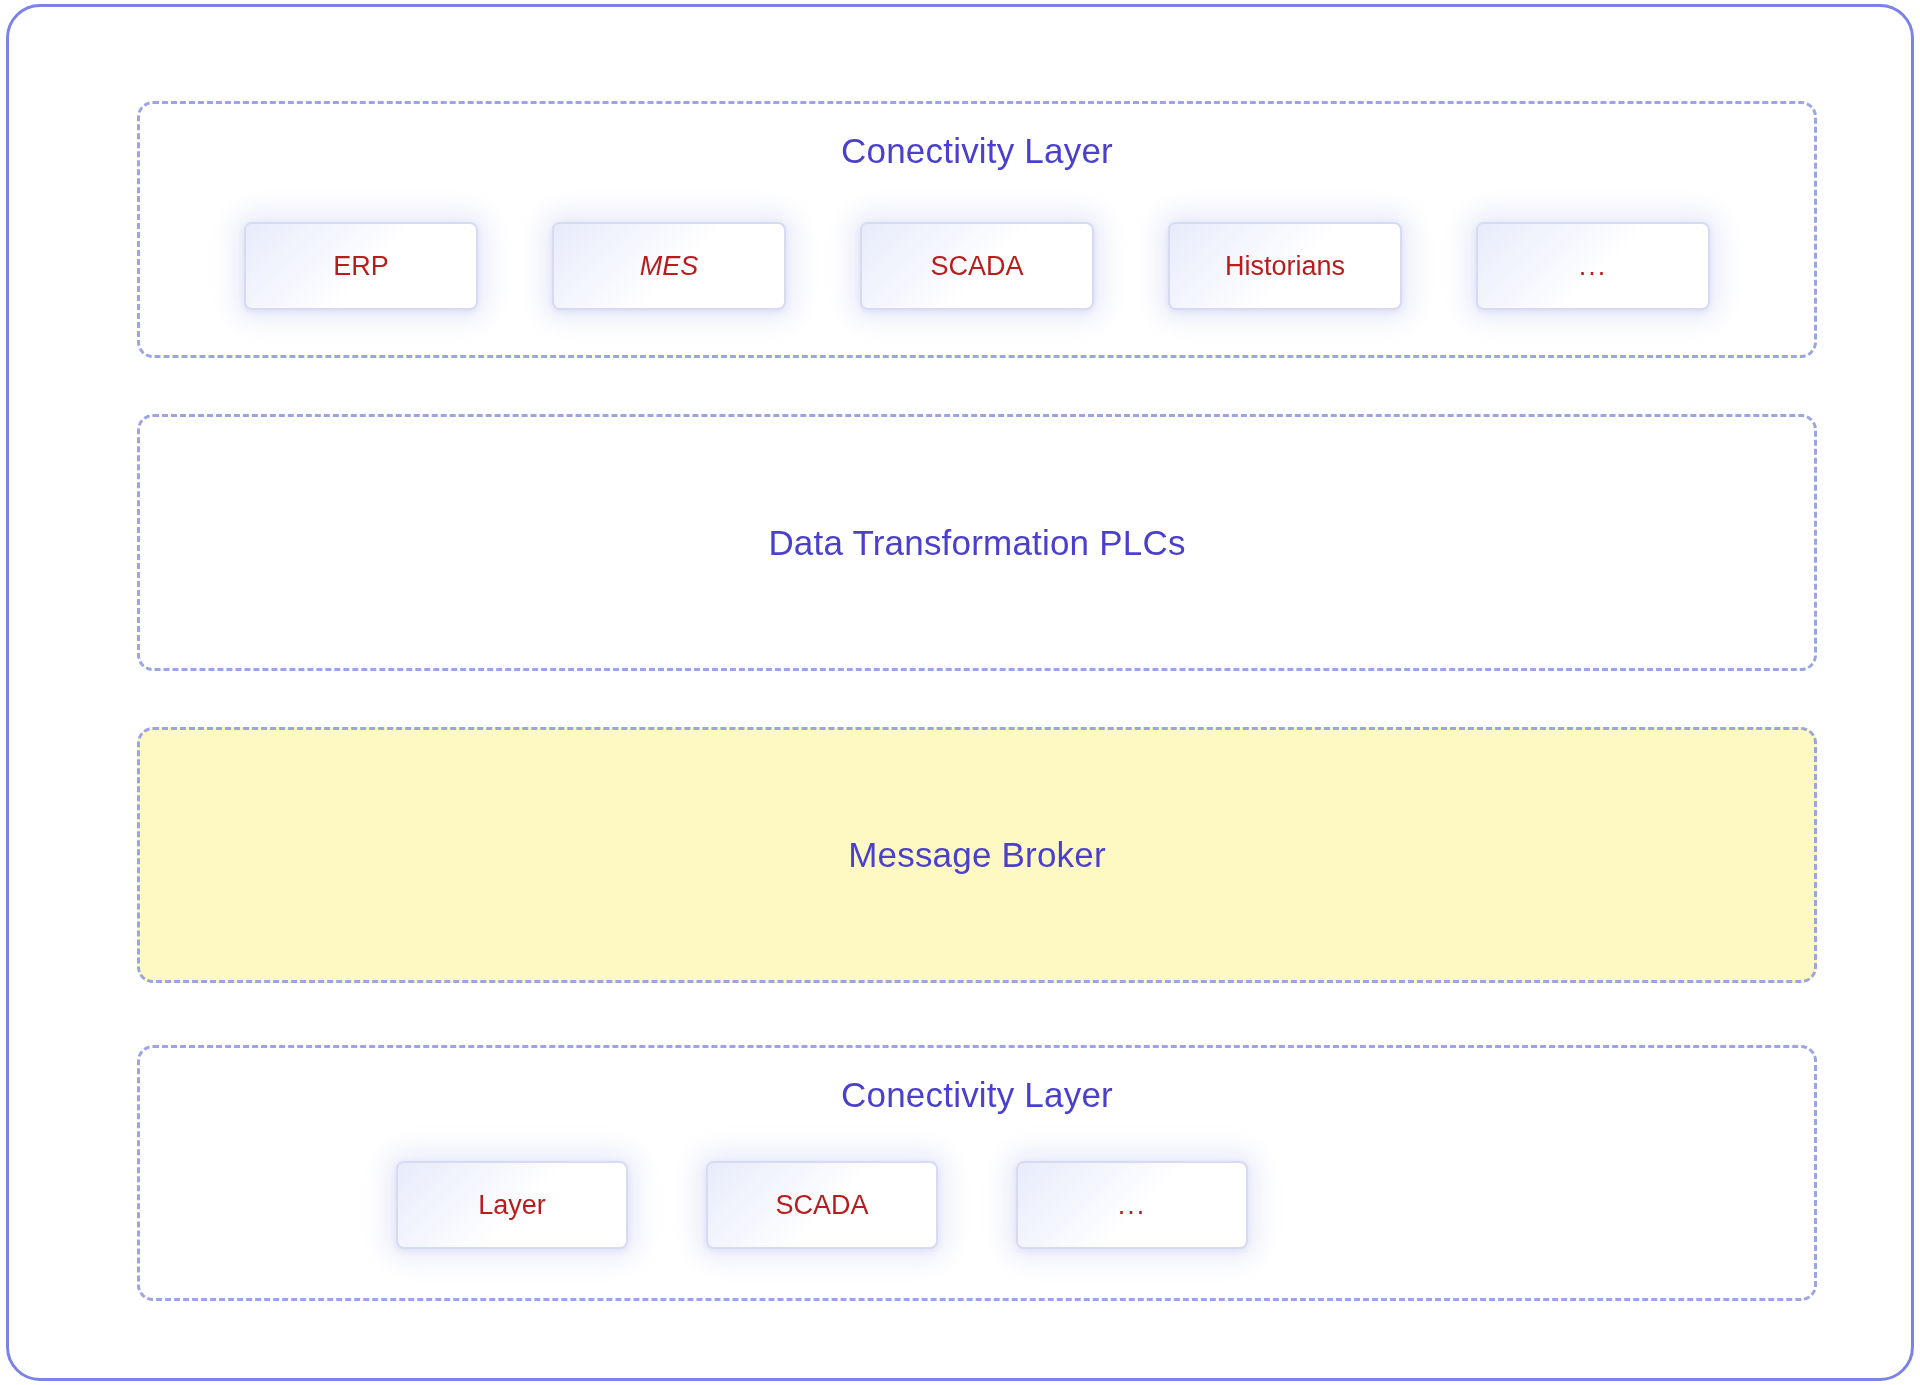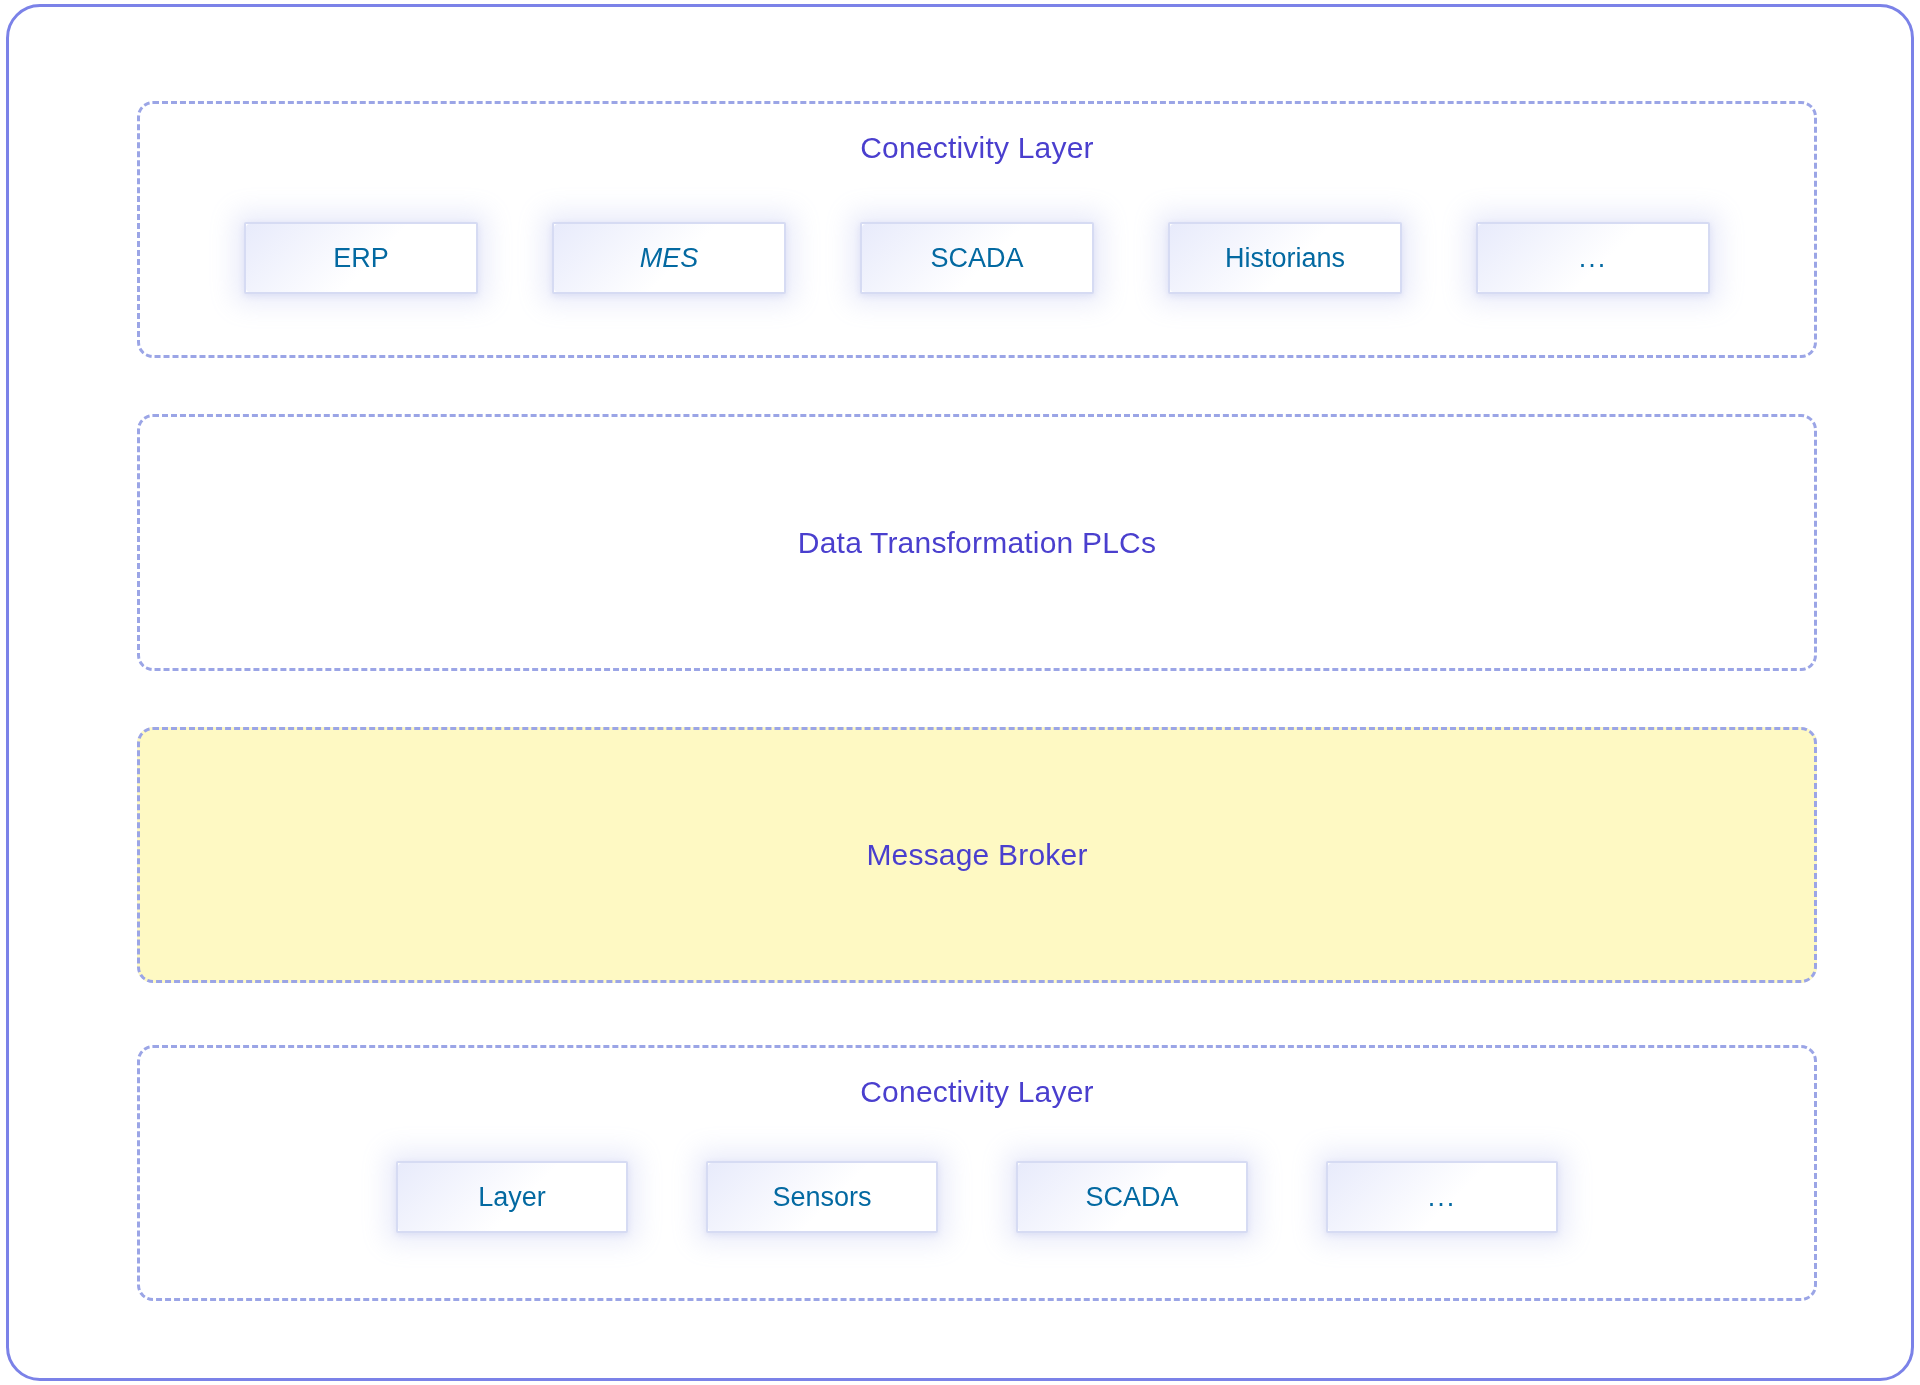--- a/index.html
+++ b/index.html
@@ -61,21 +61,21 @@
                             background: #fef9c3; }
   .layer-connectivity-bot { top: 944px;  height: 256px; }
 
   
   .layer-title {
     position: absolute;
     left: 0;
     width: 100%;
     text-align: center;
     color: #4a3fce;
-    font-size: 30px;
+    font-size: 35px;
     font-weight: 400;
     letter-spacing: 0.2px;
     white-space: nowrap;
   }
   .title-top-row { top: 27px; }
   .title-centered {
     top: 50%;
     transform: translateY(-50%);
   }
 
@@ -93,29 +93,29 @@
     gap: 74px;
   }
   .nodes-row-bottom {
     top: 113px;
     padding-left: 256px;
     gap: 78px;
   }
 
   .node-box {
     position: relative;
-    height: 72px;
+    height: 88px;
     box-sizing: border-box;
     background: #ffffff;
     border: 2px solid #d6dbf3;
-    border-radius: 2px;
+    border-radius: 8px;
     display: flex;
     align-items: center;
     justify-content: center;
-    color: #0369a1;
+    color: #b91c1c;
     font-size: 27px;
     font-weight: 400;
     box-shadow: 0 0 26px 10px rgba(150, 160, 230, 0.20),
                 0 2px 6px rgba(120, 130, 210, 0.16);
   }
   .node-box::before {
     
     content: "";
     position: absolute;
     left: 0; top: 0; right: 0; bottom: 0;
@@ -195,23 +195,20 @@
       <div class="layer layer-connectivity-bot">
 
         <div class="layer-title title-top-row">Conectivity Layer</div>
 
         <div class="nodes-row nodes-row-bottom">
 
           <div class="node-box w-plcs">
             <span class="node-label">Layer</span>
           </div>
 
-          <div class="node-box w-sensors">
-            <span class="node-label">Sensors</span>
-          </div>
 
           <div class="node-box w-scada2">
             <span class="node-label">SCADA</span>
           </div>
 
           <div class="node-box w-dots2">
             <span class="node-label dots-label">...</span>
           </div>
 
         </div>

